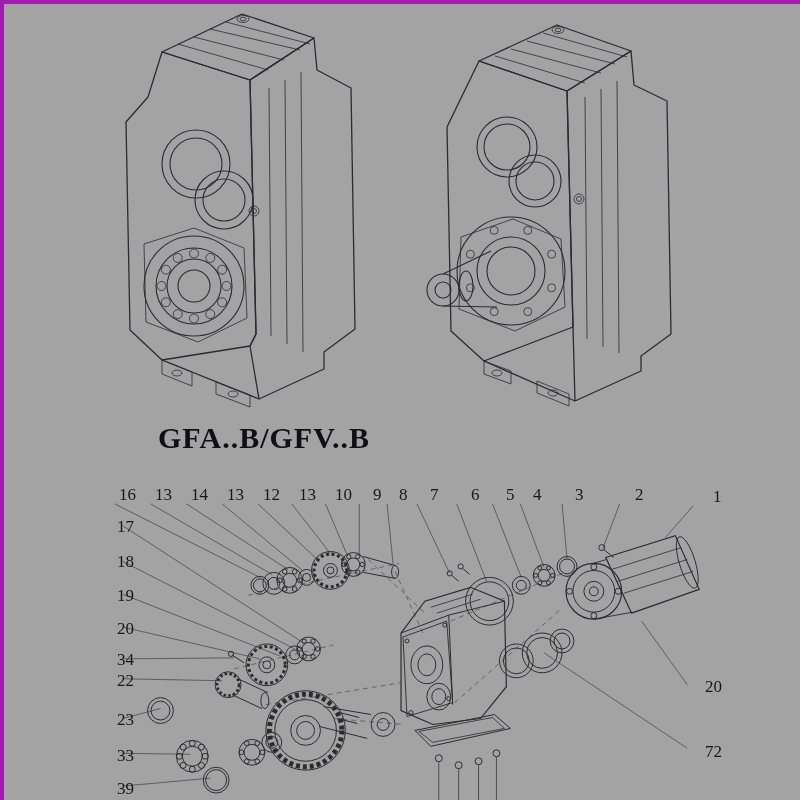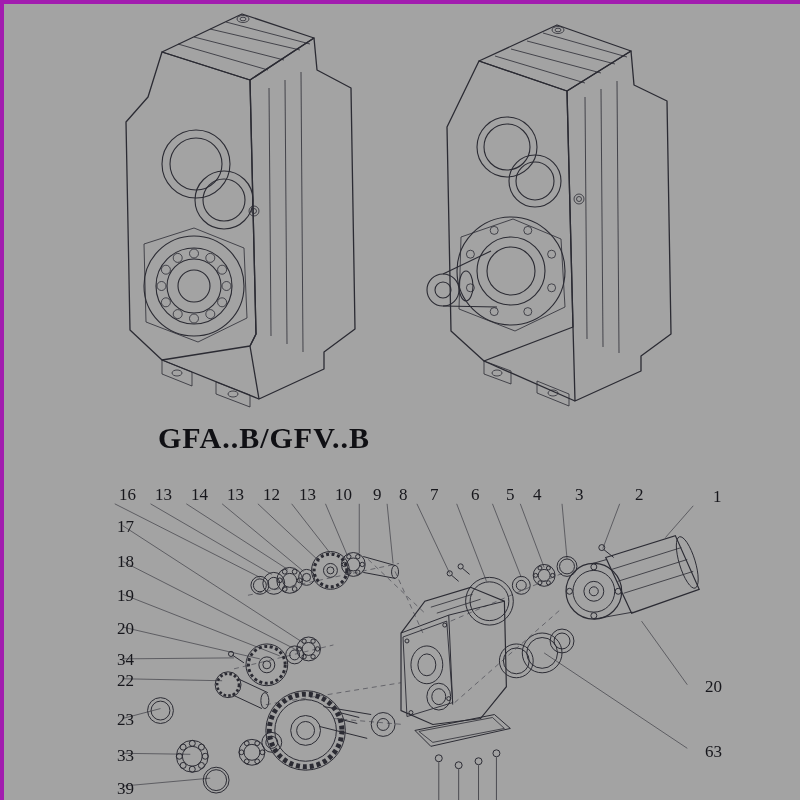--- a/index.html
+++ b/index.html
@@ -344,16 +344,16 @@
     <span class="callout" style="left:96px;top:549px">18</span>
     <span class="callout" style="left:96px;top:583px">19</span>
     <span class="callout" style="left:96px;top:616px">20</span>
     <span class="callout" style="left:96px;top:647px">34</span>
     <span class="callout" style="left:96px;top:668px">22</span>
     <span class="callout" style="left:96px;top:707px">23</span>
     <span class="callout" style="left:96px;top:743px">33</span>
     <span class="callout" style="left:96px;top:776px">39</span>
 
     <span class="callout" style="left:684px;top:674px">20</span>
-    <span class="callout" style="left:684px;top:739px">63</span>
+    <span class="callout" style="left:684px;top:739px">72</span>
   </div>
 
 </div>
 
 </body></html>

